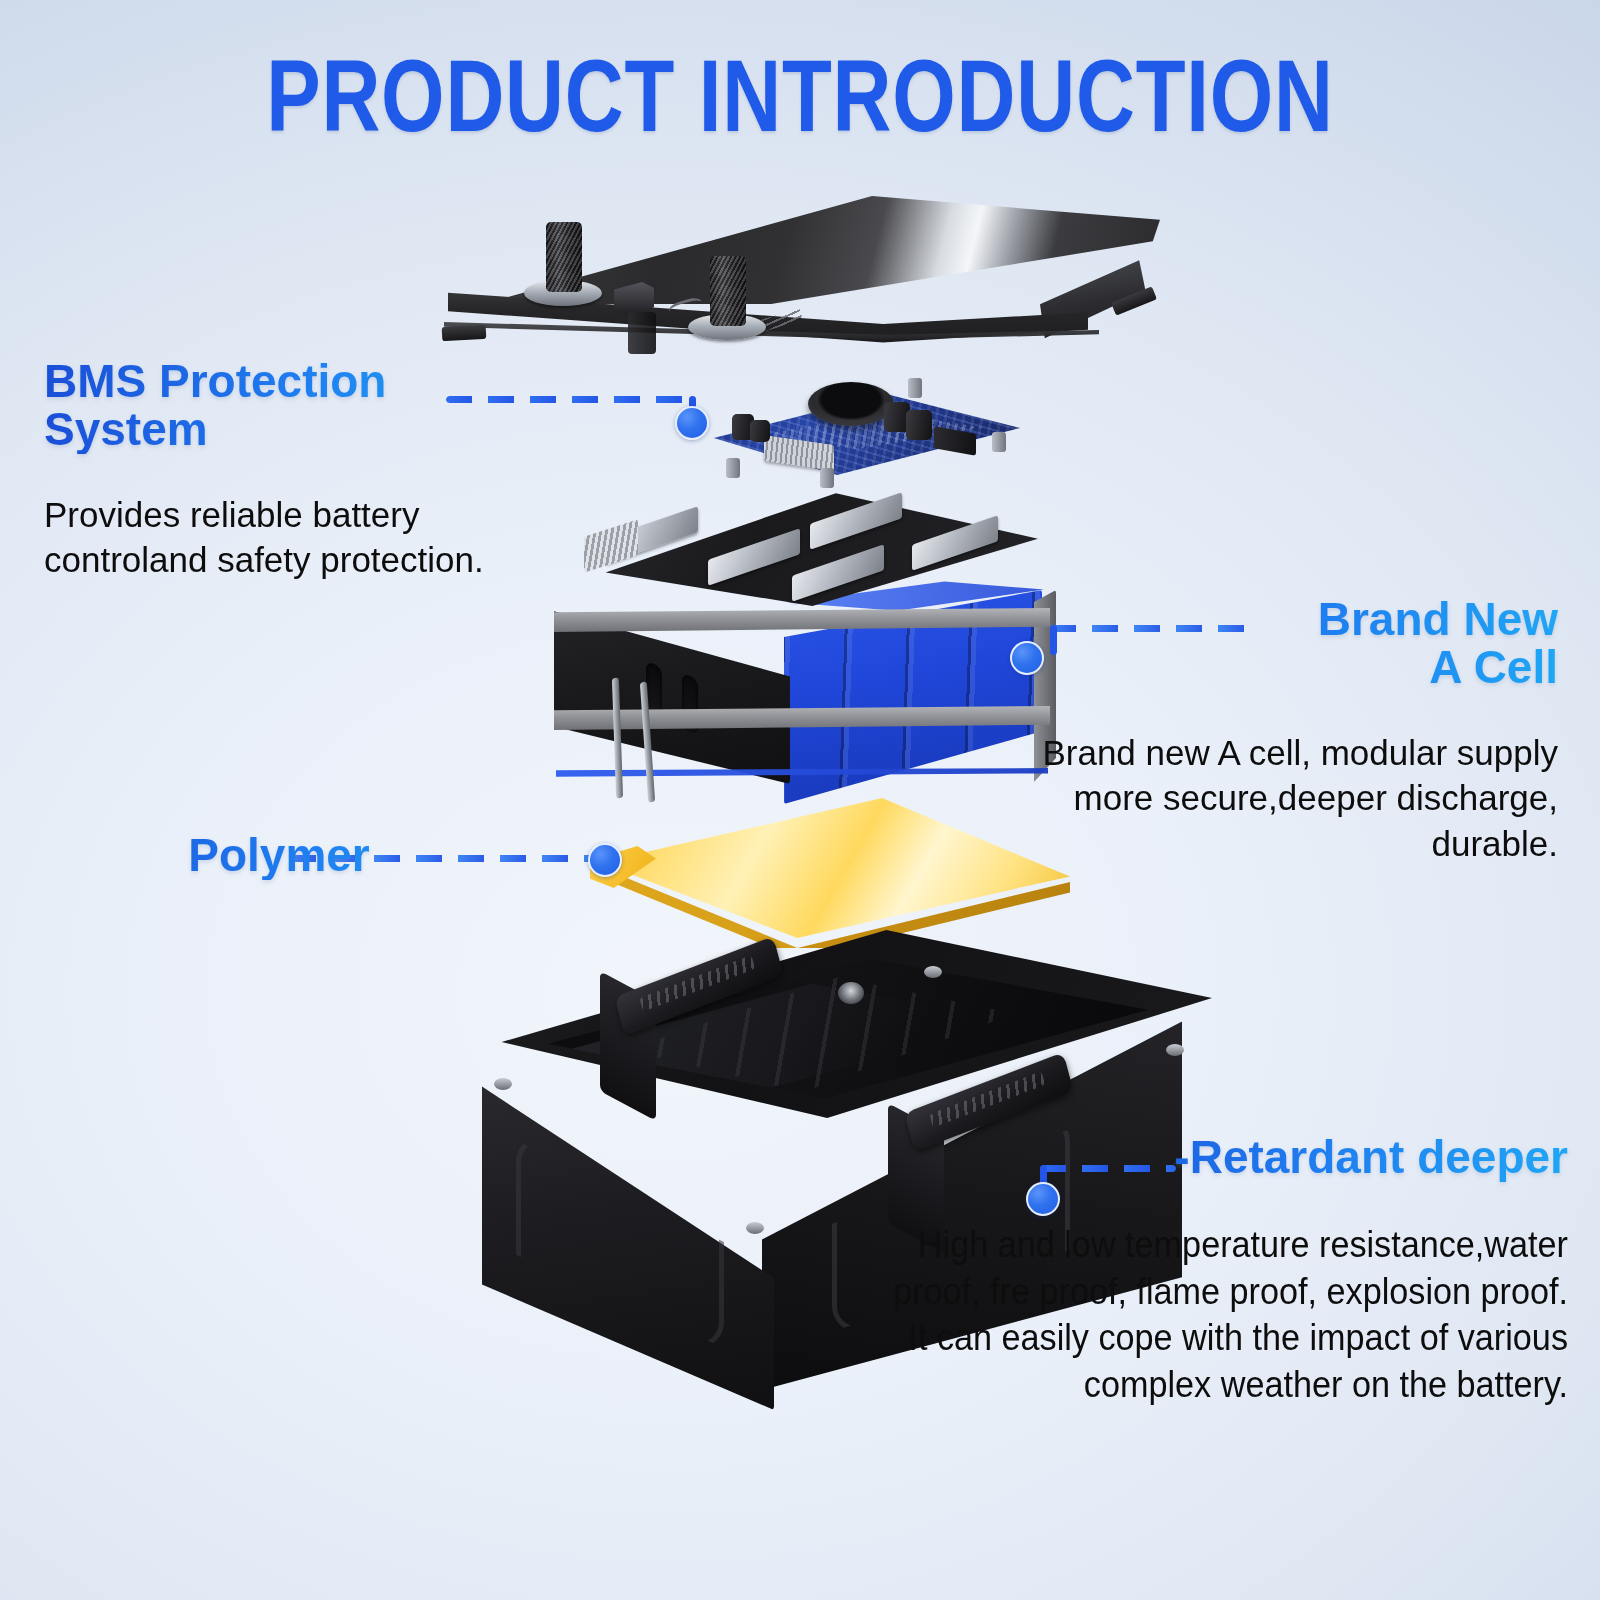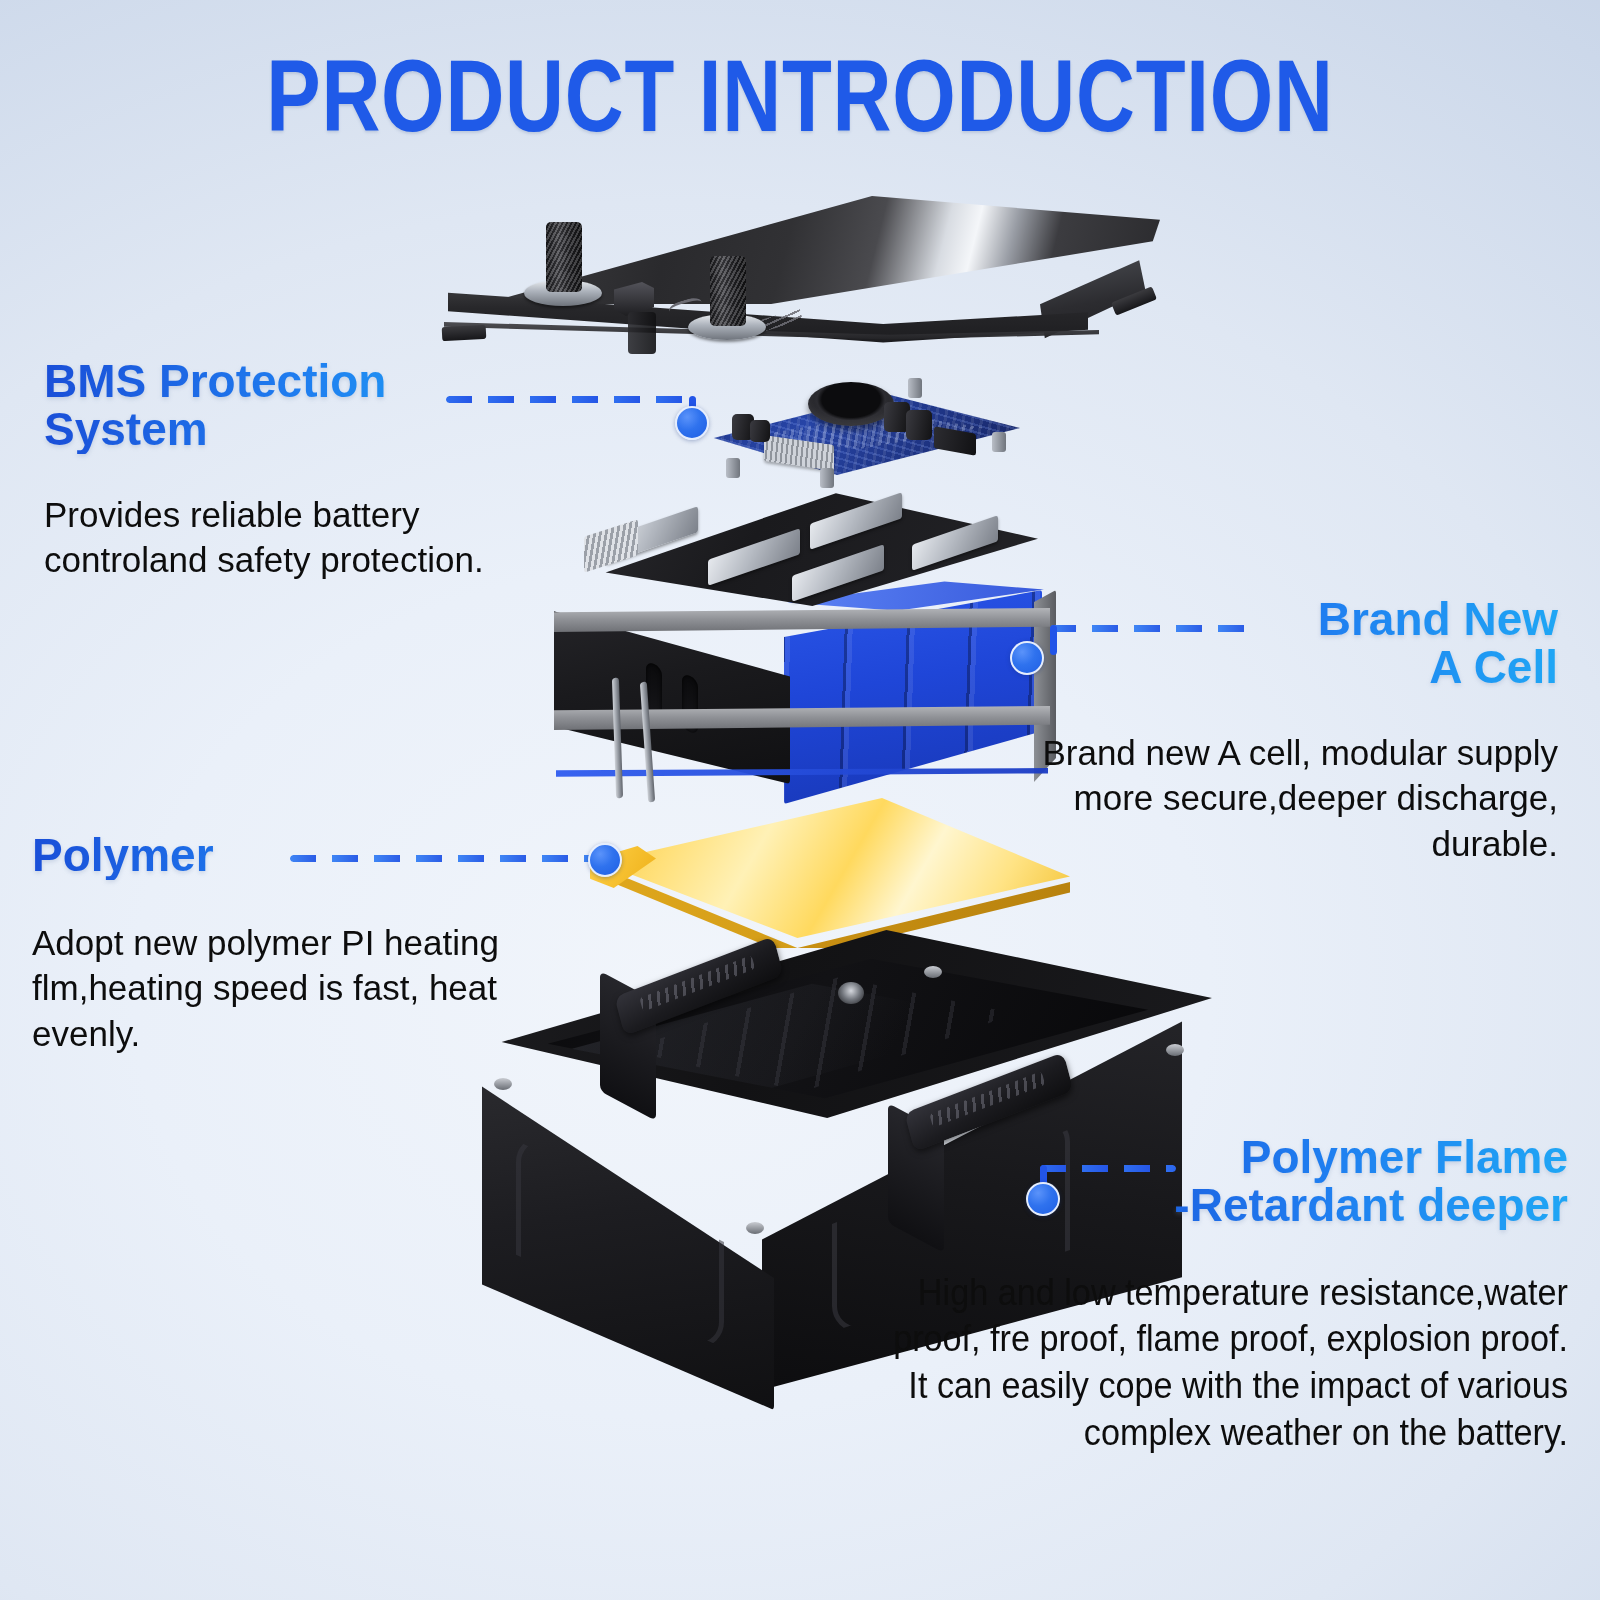--- a/index.html
+++ b/index.html
@@ -48,21 +48,21 @@
   }
 
   #co-bms { left:44px; top:358px; width:470px; text-align:left; }
   #co-bms .c-head { font-size:46px; }
   #co-bms .c-body { font-size:35px; margin-top:38px; }
 
   #co-cell { right:42px; top:596px; width:520px; text-align:right; }
   #co-cell .c-head { font-size:46px; }
   #co-cell .c-body { font-size:35px; margin-top:38px; }
 
-  #co-film { left:32px; top:832px; width:470px; text-align:left; }
+  #co-film { left:44px; top:832px; width:470px; text-align:center; }
   #co-film .c-head { font-size:46px; }
   #co-film .c-body { font-size:35px; margin-top:40px; }
 
   #co-shell { right:32px; top:1134px; width:540px; text-align:right; }
   #co-shell .c-head { font-size:46px; }
   #co-shell .c-body {
     font-size:36px; margin-top:40px;
     width:720px; margin-left:-180px;
     transform:scaleX(0.95); transform-origin:100% 50%;
   }
@@ -548,24 +548,22 @@
       <div>BMS Protection</div>
       <div>System</div>
     </div>
     <div class="c-body">Provides reliable battery controland safety protection.</div>
   </div>
 
   <div class="callout" id="co-film">
     <div class="c-head">
       <div>Polymer</div>
     </div>
-    <div class="c-body">Adopt new polymer PI heating flm,heating speed is fast, heat evenly.</div>
   </div>
 
   <div class="callout" id="co-shell">
     <div class="c-head">
-      <div>Polymer Flame</div>
       <div>-Retardant deeper</div>
     </div>
     <div class="c-body">High and low temperature resistance,water proof, fre proof, flame proof, explosion proof. It can easily cope with the impact of various complex weather on the battery.</div>
   </div>
 
 </div>
 
 </body></html>

